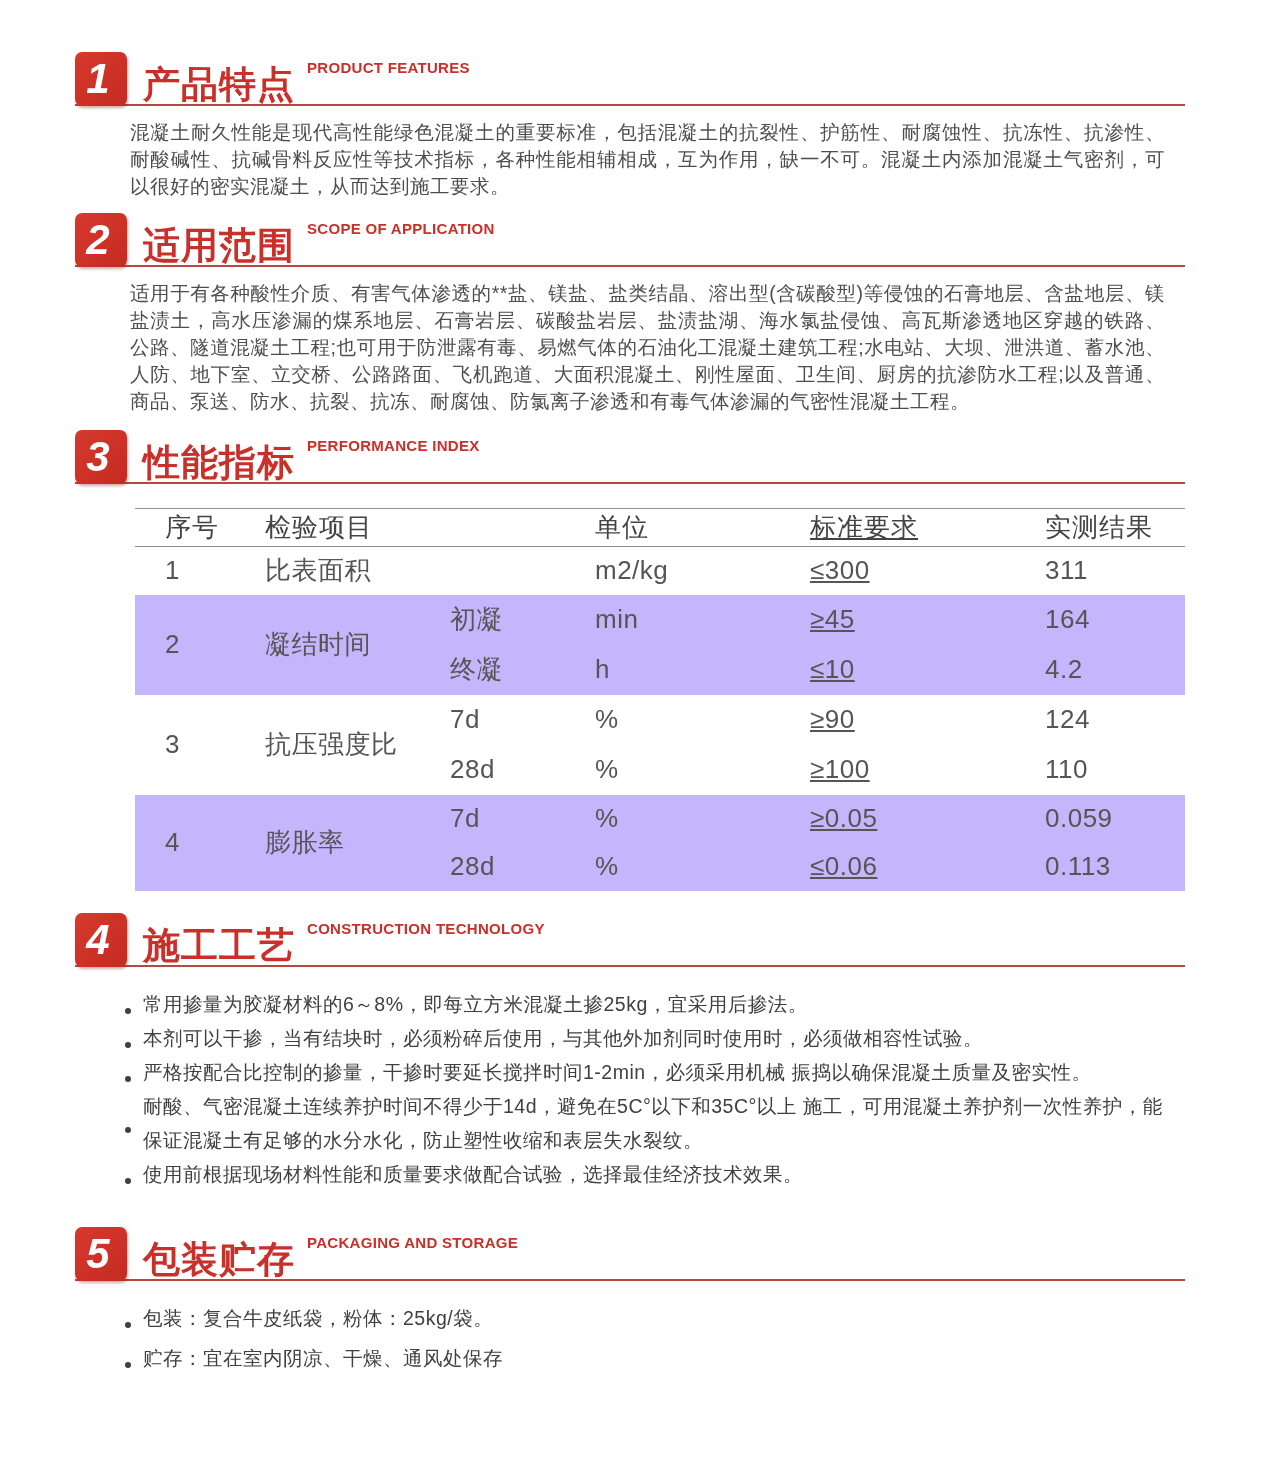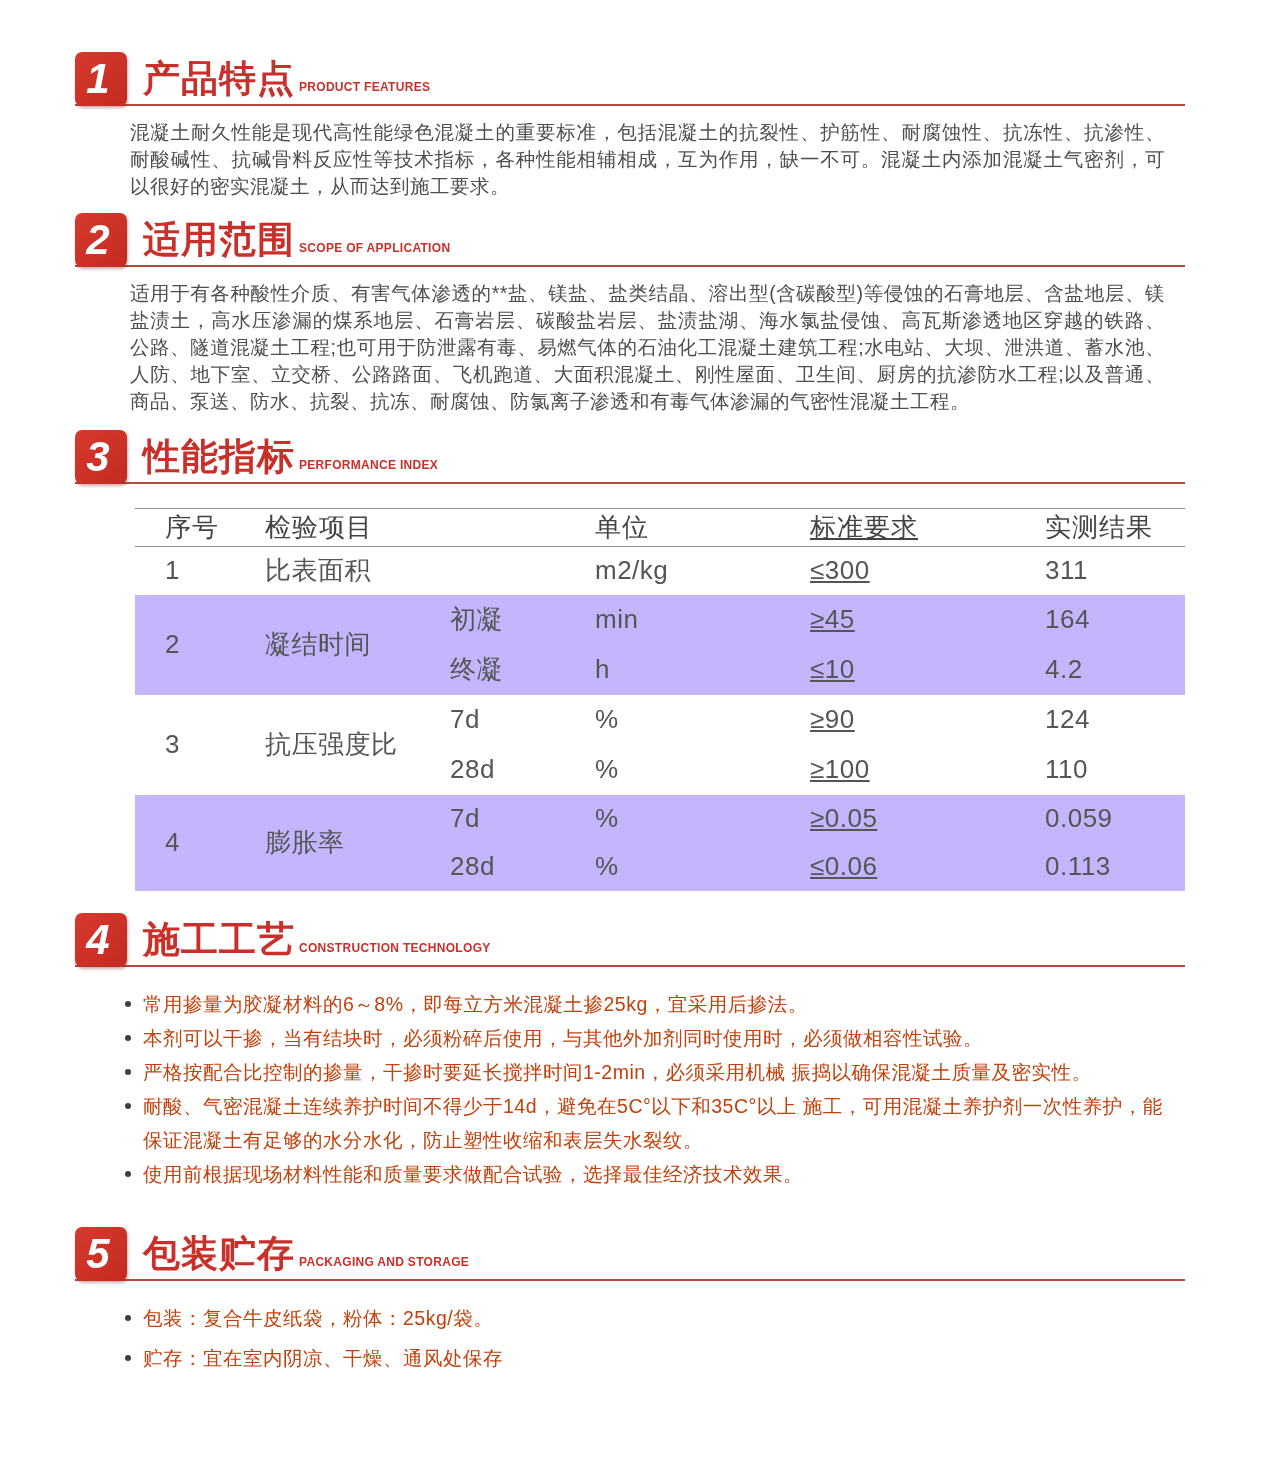--- a/index.html
+++ b/index.html
@@ -25,26 +25,26 @@
     display:flex; align-items:center; justify-content:center;
     margin-bottom:-2px;
     flex:0 0 auto;
   }
   .badge span {
     color:#fff; font-size:42px; font-weight:bold; font-style:italic;
     line-height:1; padding-right:6px;
   }
   .title-zh {
     color:#c9302a; font-size:37px; font-weight:700;
-    line-height:1; margin-left:16px; padding-bottom:7px;
+    line-height:1; margin-left:16px; padding-bottom:1px;
     letter-spacing:1px;
   }
   .title-en {
-    color:#c9302a; font-size:12px; font-weight:700;
-    margin-left:4px; padding-bottom:10px; letter-spacing:.3px;
+    color:#c9302a; font-size:15px; font-weight:700;
+    margin-left:12px; padding-bottom:28px; letter-spacing:.3px;
     white-space:nowrap;
   }
   .paragraph {
     margin:13px 20px 0 55px;
     font-size:19.5px; line-height:27px;
     text-align:justify; letter-spacing:.5px;
     color:#4e4e4e;
   }
   
   table.perf {
@@ -63,23 +63,23 @@
   .perf tr.gray td { background:#c4b5fd; }
   .p-no  { padding-left:30px; }
   .p-item{ padding-left:35px; }
   .p-sub { padding-left:20px; }
   .p-unit{ padding-left:35px; }
   .p-std { padding-left:35px;text-decoration:underline; }
   .p-res { padding-left:35px; }
   
   .bullets { margin:20px 20px 0 50px; list-style:none; }
   .bullets li {
-    display:flex; align-items:flex-start;
+    display:flex; align-items:center;
     font-size:19.5px; line-height:34px;
-    letter-spacing:.5px; color:#c2410c;
+    letter-spacing:.5px; color:#404040;
   }
   .bullets .dot {
     flex:0 0 auto;
     width:6px; height:6px; border-radius:50%;
     background:#3f3f3f; margin:14px 12px 0 0;
   }
   .bullets.loose li { margin-bottom:6px; }
   
   .s1 { margin-top:2px; }
   .s2 { margin-top:13px; }

